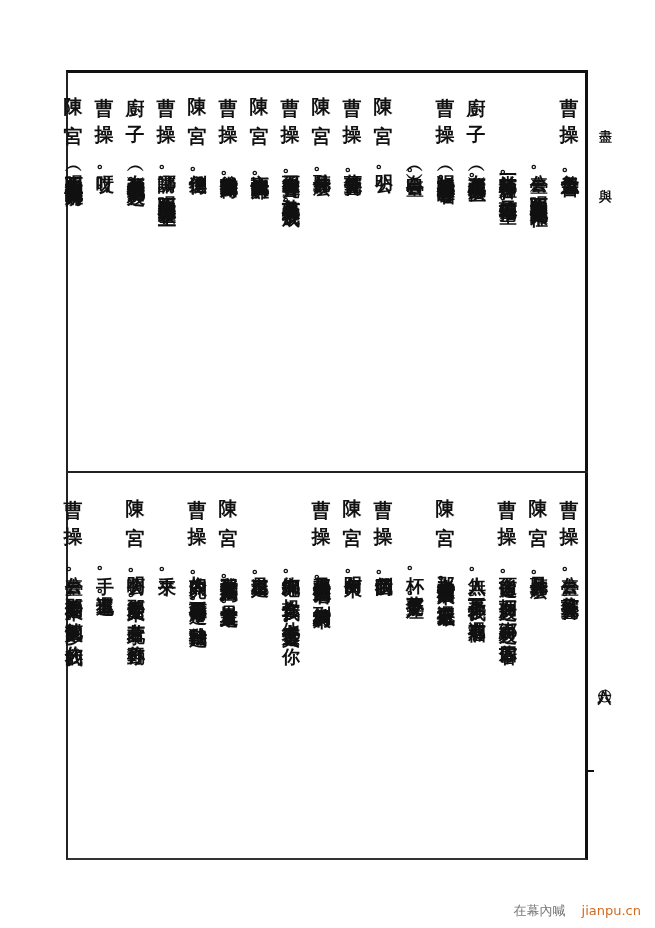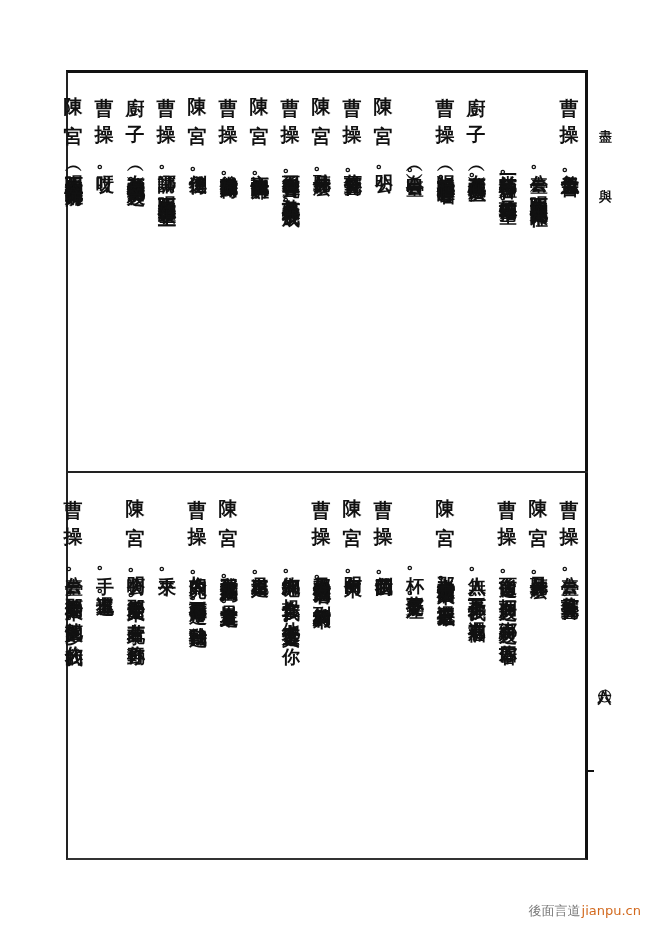--- a/index.html
+++ b/index.html
@@ -31,21 +31,21 @@
   .side {
     position: absolute; left: 596px; writing-mode: vertical-rl; font-size: 13px; font-weight: bold;
   }
   .side.book { top: 118px; letter-spacing: 28px; }
   .side.page { top: 678px; font-size: 14px; }
   .tick { position: absolute; left: 586px; width: 8px; height: 2px; background: #111; }
   .watermark {
     position: absolute; right: 14px; bottom: 8px; font-size: 13px; color: #777;
     font-family: "DejaVu Sans", sans-serif;
   }
-  .watermark .site { color: #d2691e; margin-left: 1px; }
+  .watermark .site { color: #d2691e; margin-left: 16px; }
 </style>
 </head>
 <body>
 
 <div class="frame"></div>
 <div class="divider"></div>
 
 <div class="half top">
   <div class="col">
       <span class="speaker">曹操</span>
@@ -186,14 +186,14 @@
       <span class="speaker">曹操</span>
       <span class="line">公臺。等那老狗回來。幫他的人多。你我的</span>
     </div>
 </div>
 
 <div class="side book">盡 與</div>
 <div class="side page">六〇八</div>
 <div class="tick" style="top:770px;"></div>
 
 <div class="watermark">
-  <span>後面言道</span><span class="site">jianpu.cn</span>
+  <span>在幕內喊</span><span class="site">jianpu.cn</span>
 </div>
 
 </body></html>

